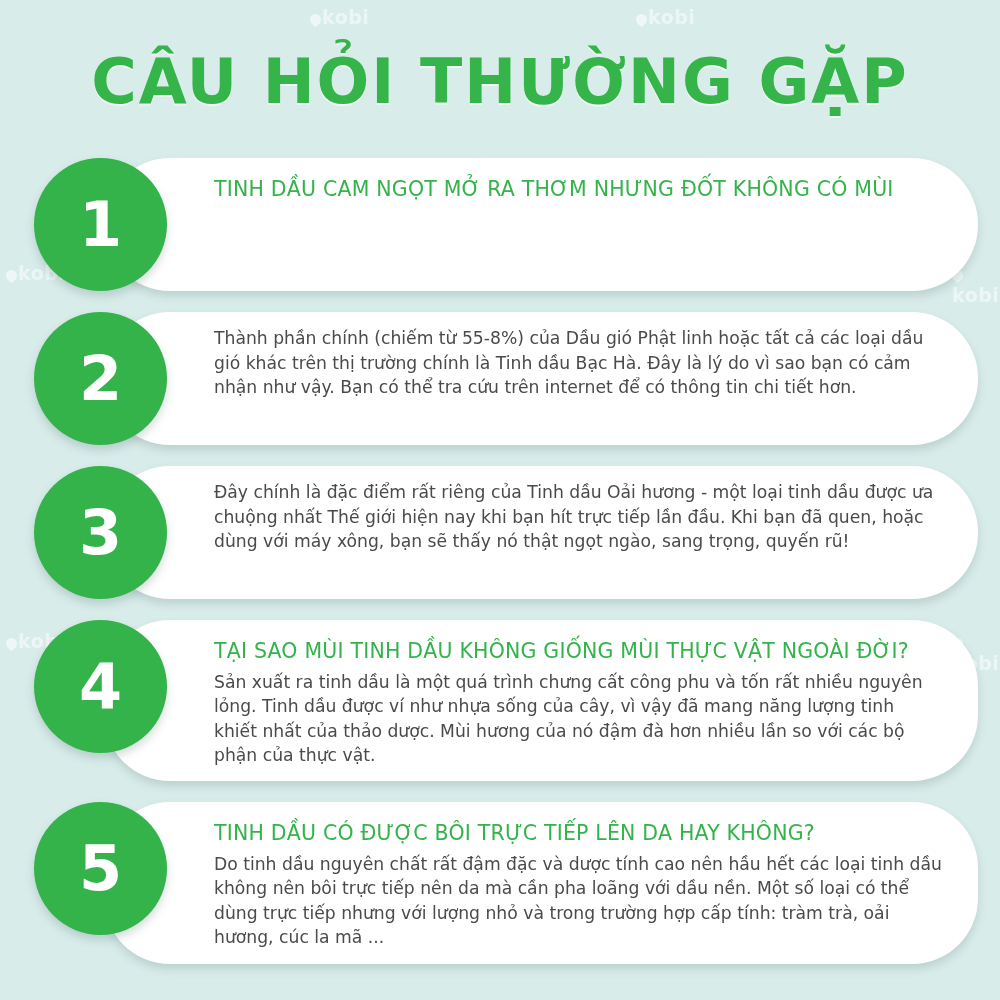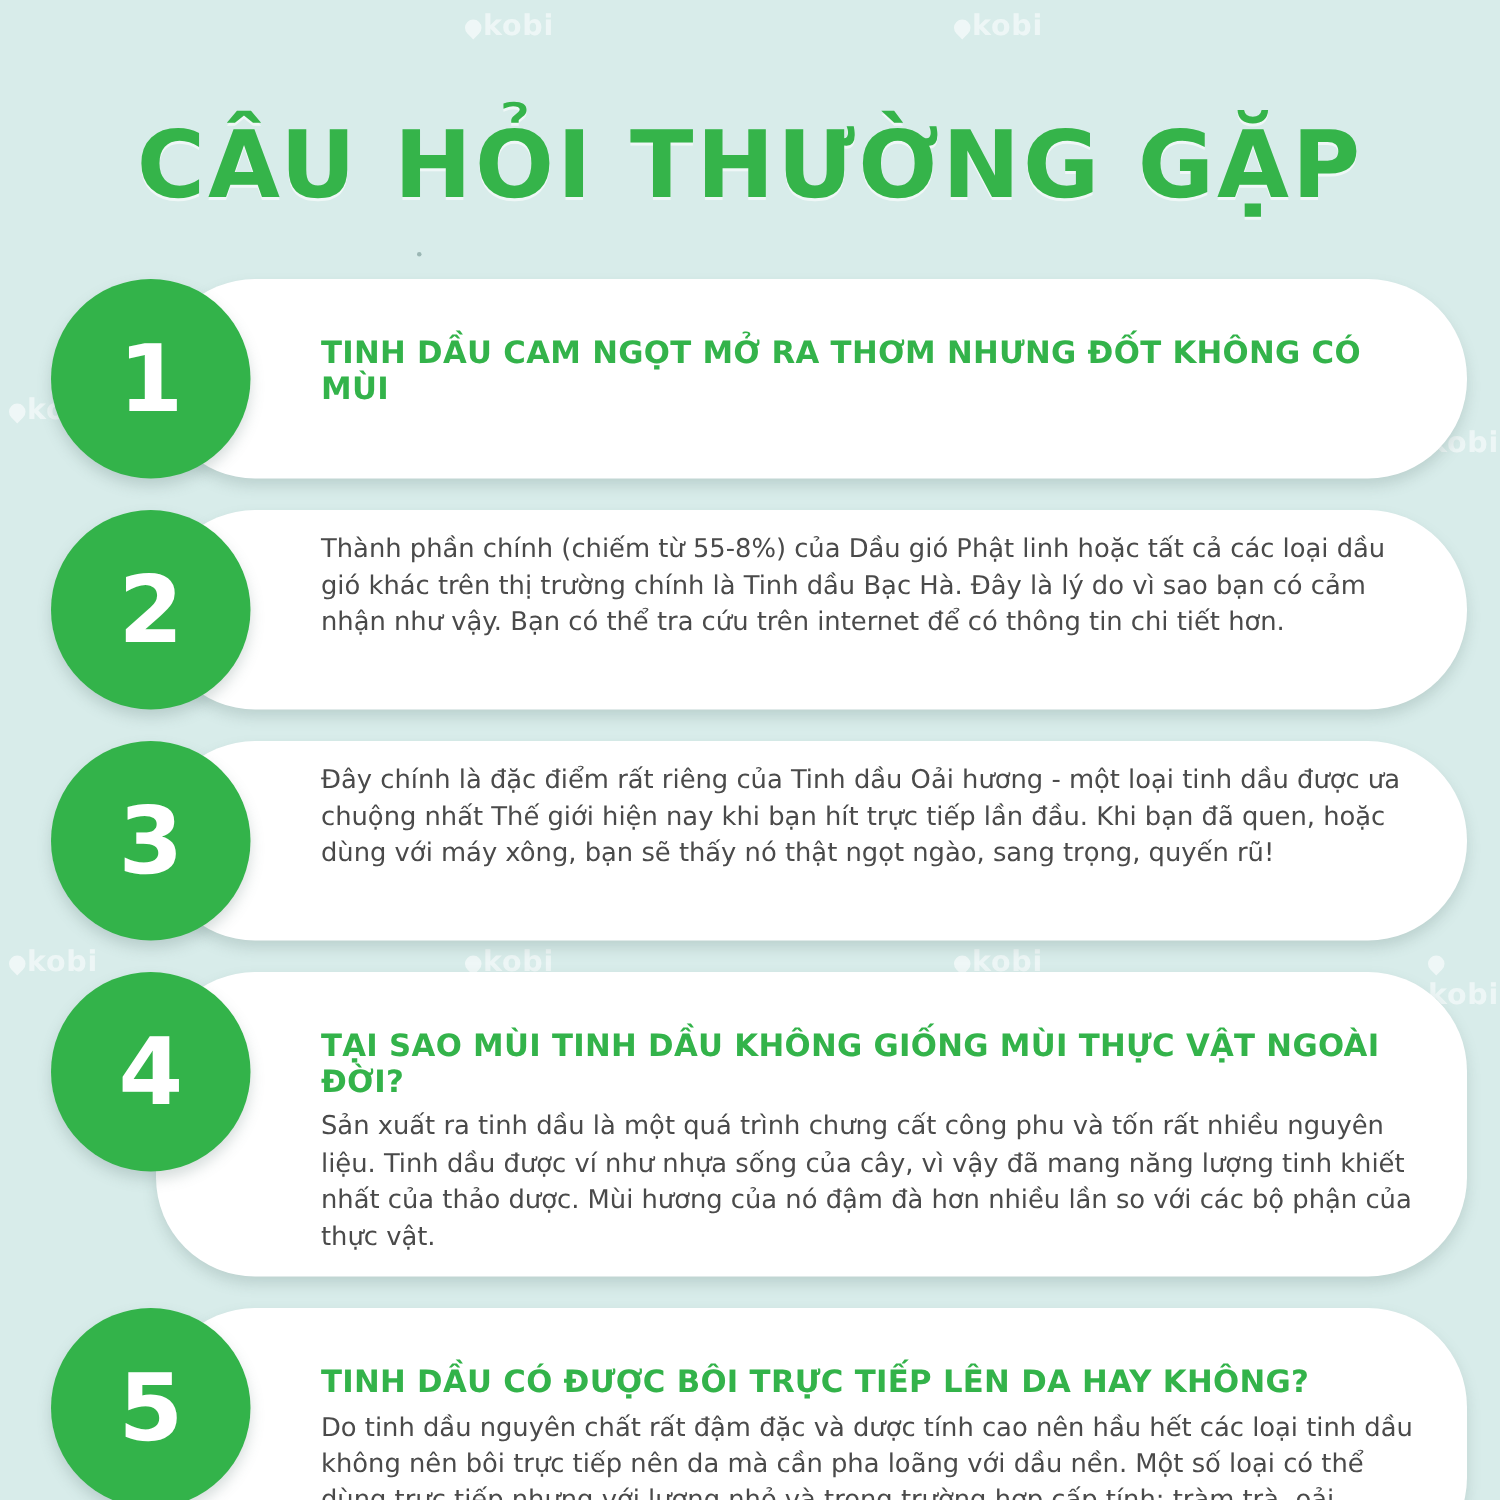--- a/index.html
+++ b/index.html
@@ -44,21 +44,21 @@
     margin-right: 1px;
   }
 
   .title {
     text-align: center;
     color: #35b44a;
     font-family: "DejaVu Sans", sans-serif;
     font-weight: 700;
     font-size: 62px;
     letter-spacing: 2px;
-    padding-top: 76px;
+    padding-top: 48px;
     margin: 0;
     text-transform: uppercase;
     line-height: 1.1;
     text-shadow: 0 2px 0 rgba(255,255,255,0.6);
   }
 
   .faq-list {
     margin-top: 42px;
     padding: 0 22px 0 34px;
   }
@@ -96,24 +96,24 @@
     font-weight: 700;
     font-size: 62px;
     line-height: 1;
     z-index: 3;
     box-shadow: 0 5px 9px rgba(90, 120, 115, 0.25);
   }
 
   .q {
     color: #33b34a;
     font-family: "DejaVu Sans", sans-serif;
-    font-weight: 700;
+    font-weight: 400;
     font-size: 20.5px;
     letter-spacing: 0.2px;
-    margin: 24px 0 6px 0;
+    margin: 6px 0 6px 0;
     text-transform: uppercase;
     line-height: 1.15;
   }
   .a {
     color: #4a4a4a;
     font-family: "DejaVu Sans", sans-serif;
     font-size: 17.2px;
     line-height: 1.42;
     margin: 0;
   }
@@ -165,21 +165,21 @@
       <div class="badge">3</div>
       <div class="card">
         <p class="a">Đây chính là đặc điểm rất riêng của Tinh dầu Oải hương - một loại tinh dầu được ưa chuộng nhất Thế giới hiện nay khi bạn hít trực tiếp lần đầu. Khi bạn đã quen, hoặc dùng với máy xông, bạn sẽ thấy nó thật ngọt ngào, sang trọng, quyến rũ!</p>
       </div>
     </div>
 
     <div class="faq-item">
       <div class="badge">4</div>
       <div class="card">
         <p class="q">TẠI SAO MÙI TINH DẦU KHÔNG GIỐNG MÙI THỰC VẬT NGOÀI ĐỜI?</p>
-        <p class="a">Sản xuất ra tinh dầu là một quá trình chưng cất công phu và tốn rất nhiều nguyên liệu. Tinh dầu được ví như nhựa sống của cây, vì vậy đã mang năng lượng tinh khiết nhất của thảo dược. Mùi hương của nó đậm đà hơn nhiều lần so với các bộ phận của thực vật.</p>
+        <p class="a">Sản xuất ra tinh dầu là một quá trình chưng cất công phu và tốn rất nhiều nguyên lỏng. Tinh dầu được ví như nhựa sống của cây, vì vậy đã mang năng lượng tinh khiết nhất của thảo dược. Mùi hương của nó đậm đà hơn nhiều lần so với các bộ phận của thực vật.</p>
       </div>
     </div>
 
     <div class="faq-item">
       <div class="badge">5</div>
       <div class="card">
         <p class="q">TINH DẦU CÓ ĐƯỢC BÔI TRỰC TIẾP LÊN DA HAY KHÔNG?</p>
         <p class="a">Do tinh dầu nguyên chất rất đậm đặc và dược tính cao nên hầu hết các loại tinh dầu không nên bôi trực tiếp nên da mà cần pha loãng với dầu nền. Một số loại có thể dùng trực tiếp nhưng với lượng nhỏ và trong trường hợp cấp tính: tràm trà, oải hương, cúc la mã ...</p>
       </div>
     </div>

